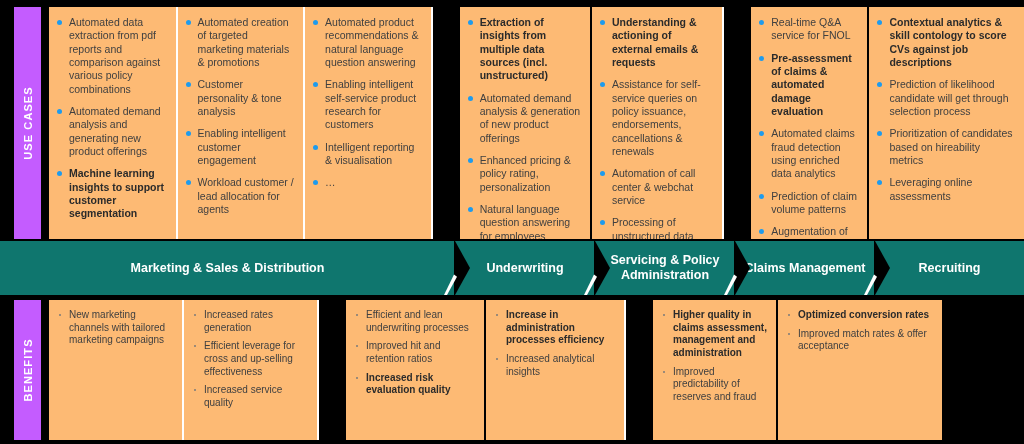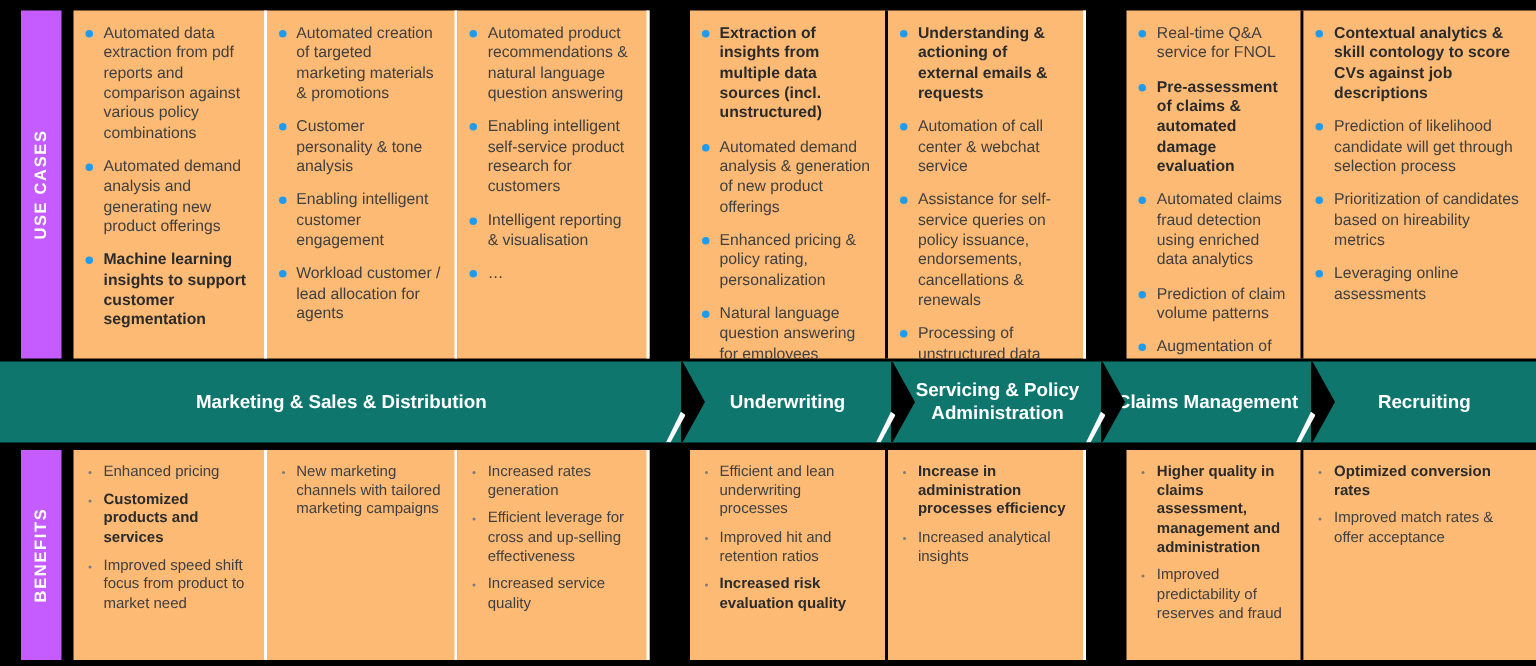--- a/index.html
+++ b/index.html
@@ -144,22 +144,22 @@
       <ul class="uc">
         <li class="bold">Extraction of insights from multiple data sources (incl. unstructured)</li>
         <li>Automated demand analysis &amp; generation of new product offerings</li>
         <li>Enhanced pricing &amp; policy rating, personalization</li>
         <li>Natural language question answering for employees</li>
       </ul>
     </div>
     <div class="col w5">
       <ul class="uc">
         <li class="bold">Understanding &amp; actioning of external emails &amp; requests</li>
+        <li>Assistance for self-service queries on policy issuance, endorsements, cancellations &amp; renewals</li>
         <li>Automation of call center &amp; webchat service</li>
-        <li>Assistance for self-service queries on policy issuance, endorsements, cancellations &amp; renewals</li>
         <li>Processing of unstructured data</li>
       </ul>
     </div>
     <div class="col w6 dark-sep">
       <ul class="uc">
         <li>Real-time Q&amp;A service for FNOL</li>
         <li class="bold">Pre-assessment of claims &amp; automated damage evaluation</li>
         <li>Automated claims fraud detection using enriched data analytics</li>
         <li>Prediction of claim volume patterns</li>
         <li>Augmentation of loss analysis</li>
@@ -187,27 +187,20 @@
     </div>
     <div class="stage s4 notched">
       <span>Claims Management</span>
     </div>
     <div class="stage s5 notched">
       <span>Recruiting</span>
     </div>
   </div>
 
   <div class="row" id="benefits-row">
-    <div class="col w1">
-      <ul class="bf">
-        <li>Enhanced pricing</li>
-        <li class="bold">Customized products and services</li>
-        <li>Improved speed shift focus from product to market need</li>
-      </ul>
-    </div>
     <div class="col w2">
       <ul class="bf">
         <li>New marketing channels with tailored marketing campaigns</li>
       </ul>
     </div>
     <div class="col w3">
       <ul class="bf">
         <li>Increased rates generation</li>
         <li>Efficient leverage for cross and up-selling effectiveness</li>
         <li>Increased service quality</li>

